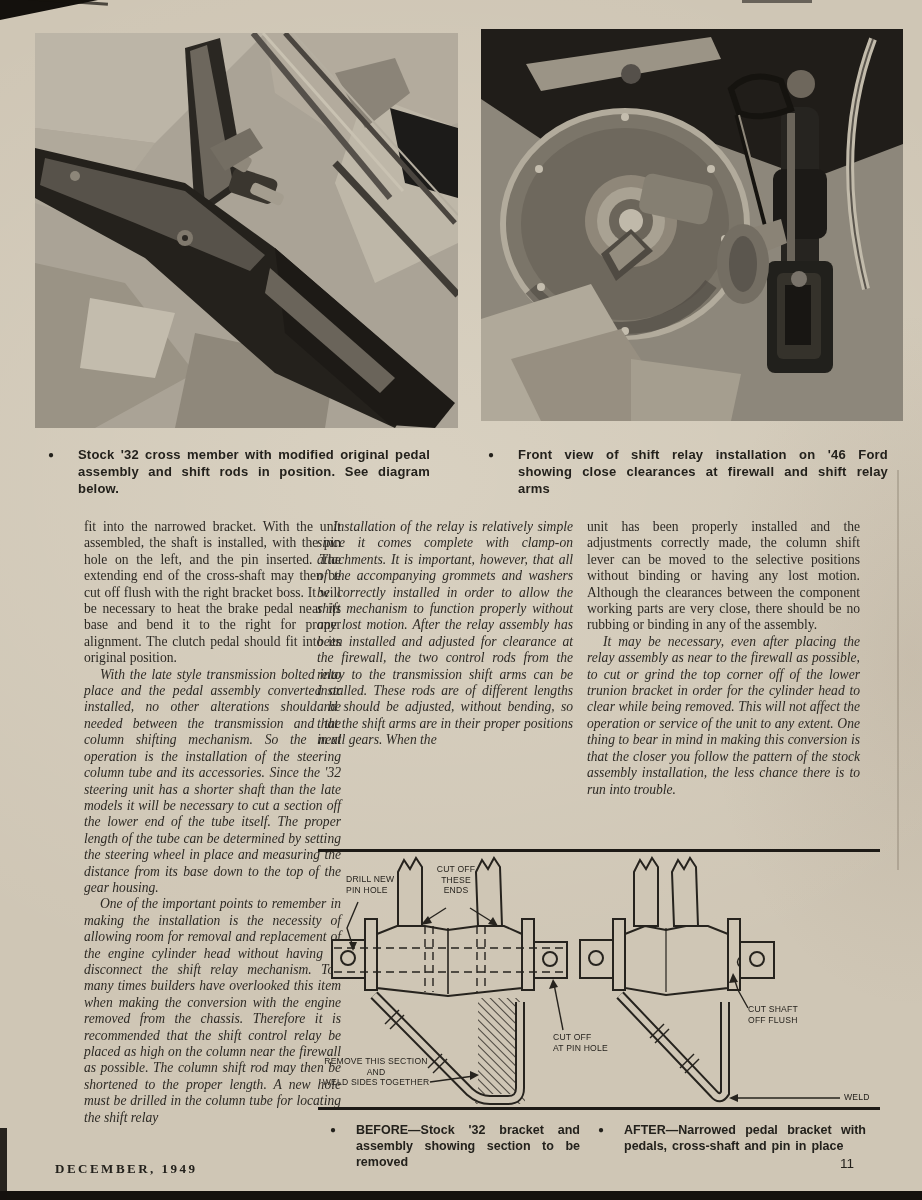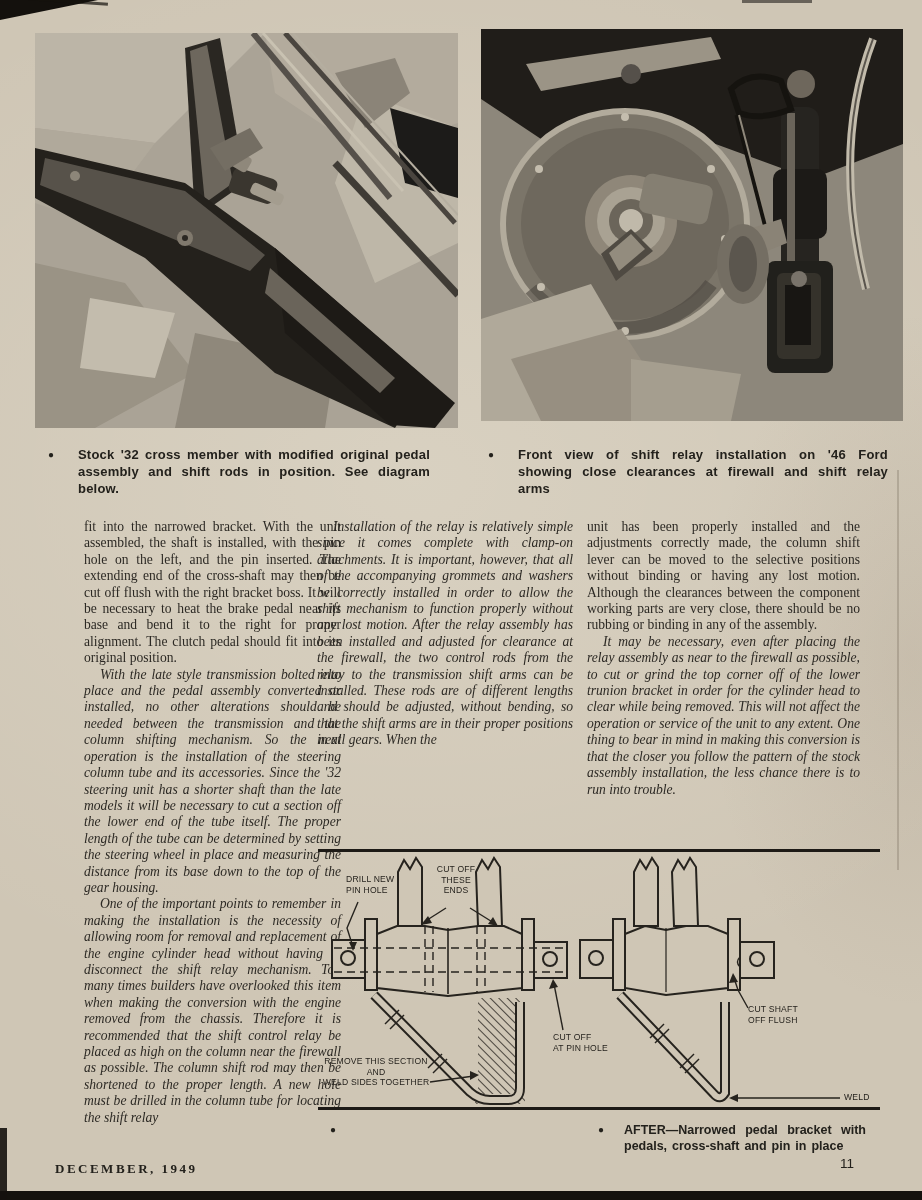--- a/index.html
+++ b/index.html
@@ -259,20 +259,21 @@
     <div class="dlabel ctr" style="left:4px;top:204px;width:108px;">REMOVE THIS SECTION
 AND
 WELD SIDES TOGETHER</div>
     <div class="dlabel" style="left:430px;top:152px;width:60px;">CUT SHAFT
 OFF FLUSH</div>
     <div class="dlabel" style="left:526px;top:240px;width:36px;">WELD</div>
   </div>
 
   <div class="dcaption" style="left:330px;top:1122px;width:250px;">
     <span class="bullet">●</span>
+    <div class="ctext">BEFORE—Stock '32 bracket and assembly showing section to be removed</div>
   </div>
   <div class="dcaption" style="left:598px;top:1122px;width:268px;">
     <span class="bullet">●</span>
     <div class="ctext">AFTER—Narrowed pedal bracket with pedals, cross-shaft and pin in place</div>
   </div>
 
   <div class="footer-left">DECEMBER, 1949</div>
   <div class="page-num">11</div>
 
   <div class="art art-tl"></div>

